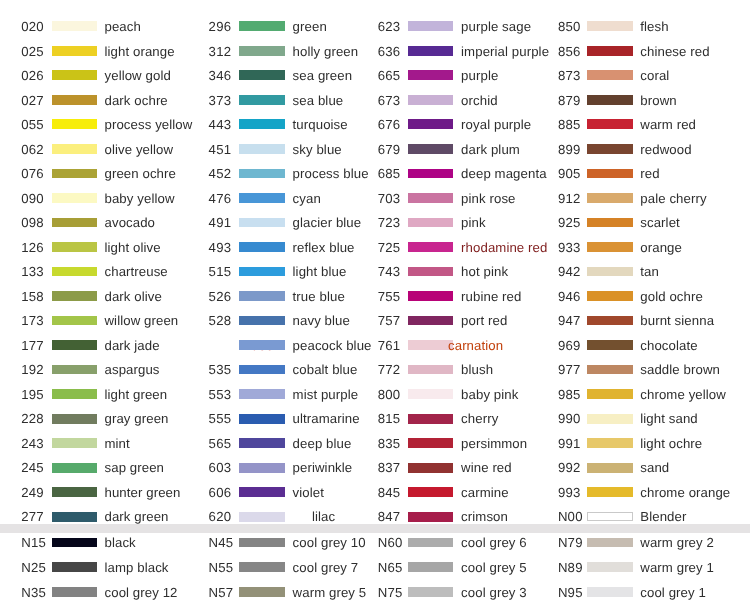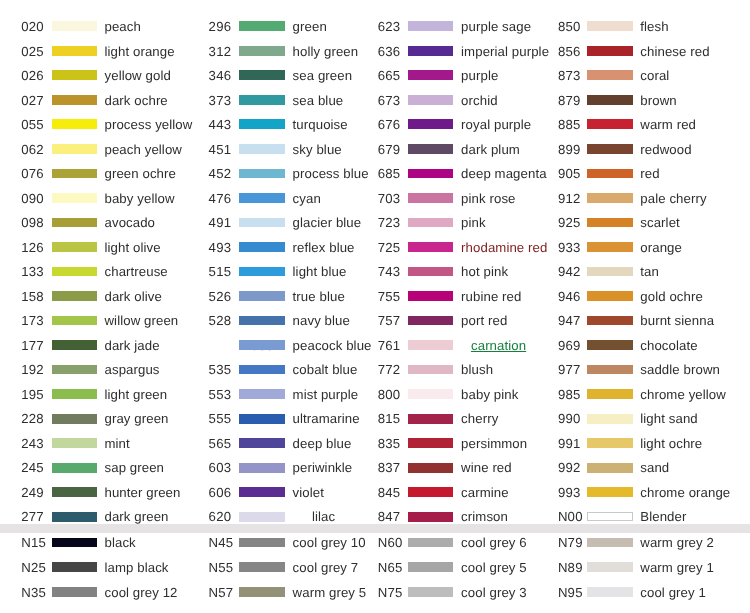--- a/index.html
+++ b/index.html
@@ -99,21 +99,21 @@
         <span class="label" style="left: 104.5px; top: -1.4px; color: rgb(46, 46, 46);">dark ochre</span>
       </div>
       <div class="row" style="top: 119.48px;">
         <span class="code" style="left: 21.2px; top: -1.4px; color: rgb(46, 46, 46);">055</span>
         <span class="swatch" title="process yellow" style="left: 51.9px; top: 0px; background: rgb(247, 237, 10);"></span>
         <span class="label" style="left: 104.5px; top: -1.4px; color: rgb(46, 46, 46);">process yellow</span>
       </div>
       <div class="row" style="top: 144px;">
         <span class="code" style="left: 21.2px; top: -1.4px; color: rgb(46, 46, 46);">062</span>
         <span class="swatch" title="pale yellow" style="left: 51.9px; top: 0px; background: rgb(251, 239, 126);"></span>
-        <span class="label" style="left: 104.5px; top: -1.4px; color: rgb(46, 46, 46);">peach yellow</span>
+        <span class="label" style="left: 104.5px; top: -1.4px; color: rgb(46, 46, 46);">olive yellow</span>
       </div>
       <div class="row" style="top: 168.52px;">
         <span class="code" style="left: 21.2px; top: -1.4px; color: rgb(46, 46, 46);">076</span>
         <span class="swatch" title="green ochre" style="left: 51.9px; top: 0px; background: rgb(171, 163, 53);"></span>
         <span class="label" style="left: 104.5px; top: -1.4px; color: rgb(46, 46, 46);">green ochre</span>
       </div>
       <div class="row" style="top: 193.04px;">
         <span class="code" style="left: 21.2px; top: -1.4px; color: rgb(46, 46, 46);">090</span>
         <span class="swatch" title="baby yellow" style="left: 51.9px; top: 0px; background: rgb(252, 249, 195);"></span>
         <span class="label" style="left: 104.5px; top: -1.4px; color: rgb(46, 46, 46);">baby yellow</span>
@@ -379,21 +379,21 @@
         <span class="label" style="left: 461.1px; top: -1.4px; color: rgb(46, 46, 46);">rubine red</span>
       </div>
       <div class="row" style="top: 315.64px;">
         <span class="code" style="left: 377.8px; top: -1.4px; color: rgb(46, 46, 46);">757</span>
         <span class="swatch" title="port red" style="left: 407.9px; top: 0px; background: rgb(128, 38, 96);"></span>
         <span class="label" style="left: 461.1px; top: -1.4px; color: rgb(46, 46, 46);">port red</span>
       </div>
       <div class="row" style="top: 340.16px;">
         <span class="code" style="left: 377.8px; top: -1.4px; color: rgb(46, 46, 46);">761</span>
         <span class="swatch" title="carnation" style="left: 407.9px; top: 0px; background: rgb(237, 204, 212);"></span>
-        <span class="label" style="left: 471px; top: -1.4px; color: #15803d; text-decoration: underline;">carnation</span>
+        <span class="label" style="left: 448px; top: -1.4px; color: #c2410c;">carnation</span>
       </div>
       <div class="row" style="top: 364.68px;">
         <span class="code" style="left: 377.8px; top: -1.4px; color: rgb(46, 46, 46);">772</span>
         <span class="swatch" title="blush" style="left: 407.9px; top: 0px; background: rgb(224, 183, 197);"></span>
         <span class="label" style="left: 461.1px; top: -1.4px; color: rgb(46, 46, 46);">blush</span>
       </div>
       <div class="row" style="top: 389.2px;">
         <span class="code" style="left: 377.8px; top: -1.4px; color: rgb(46, 46, 46);">800</span>
         <span class="swatch" title="baby pink" style="left: 407.9px; top: 0px; background: rgb(248, 234, 237);"></span>
         <span class="label" style="left: 461.1px; top: -1.4px; color: rgb(46, 46, 46);">baby pink</span>

